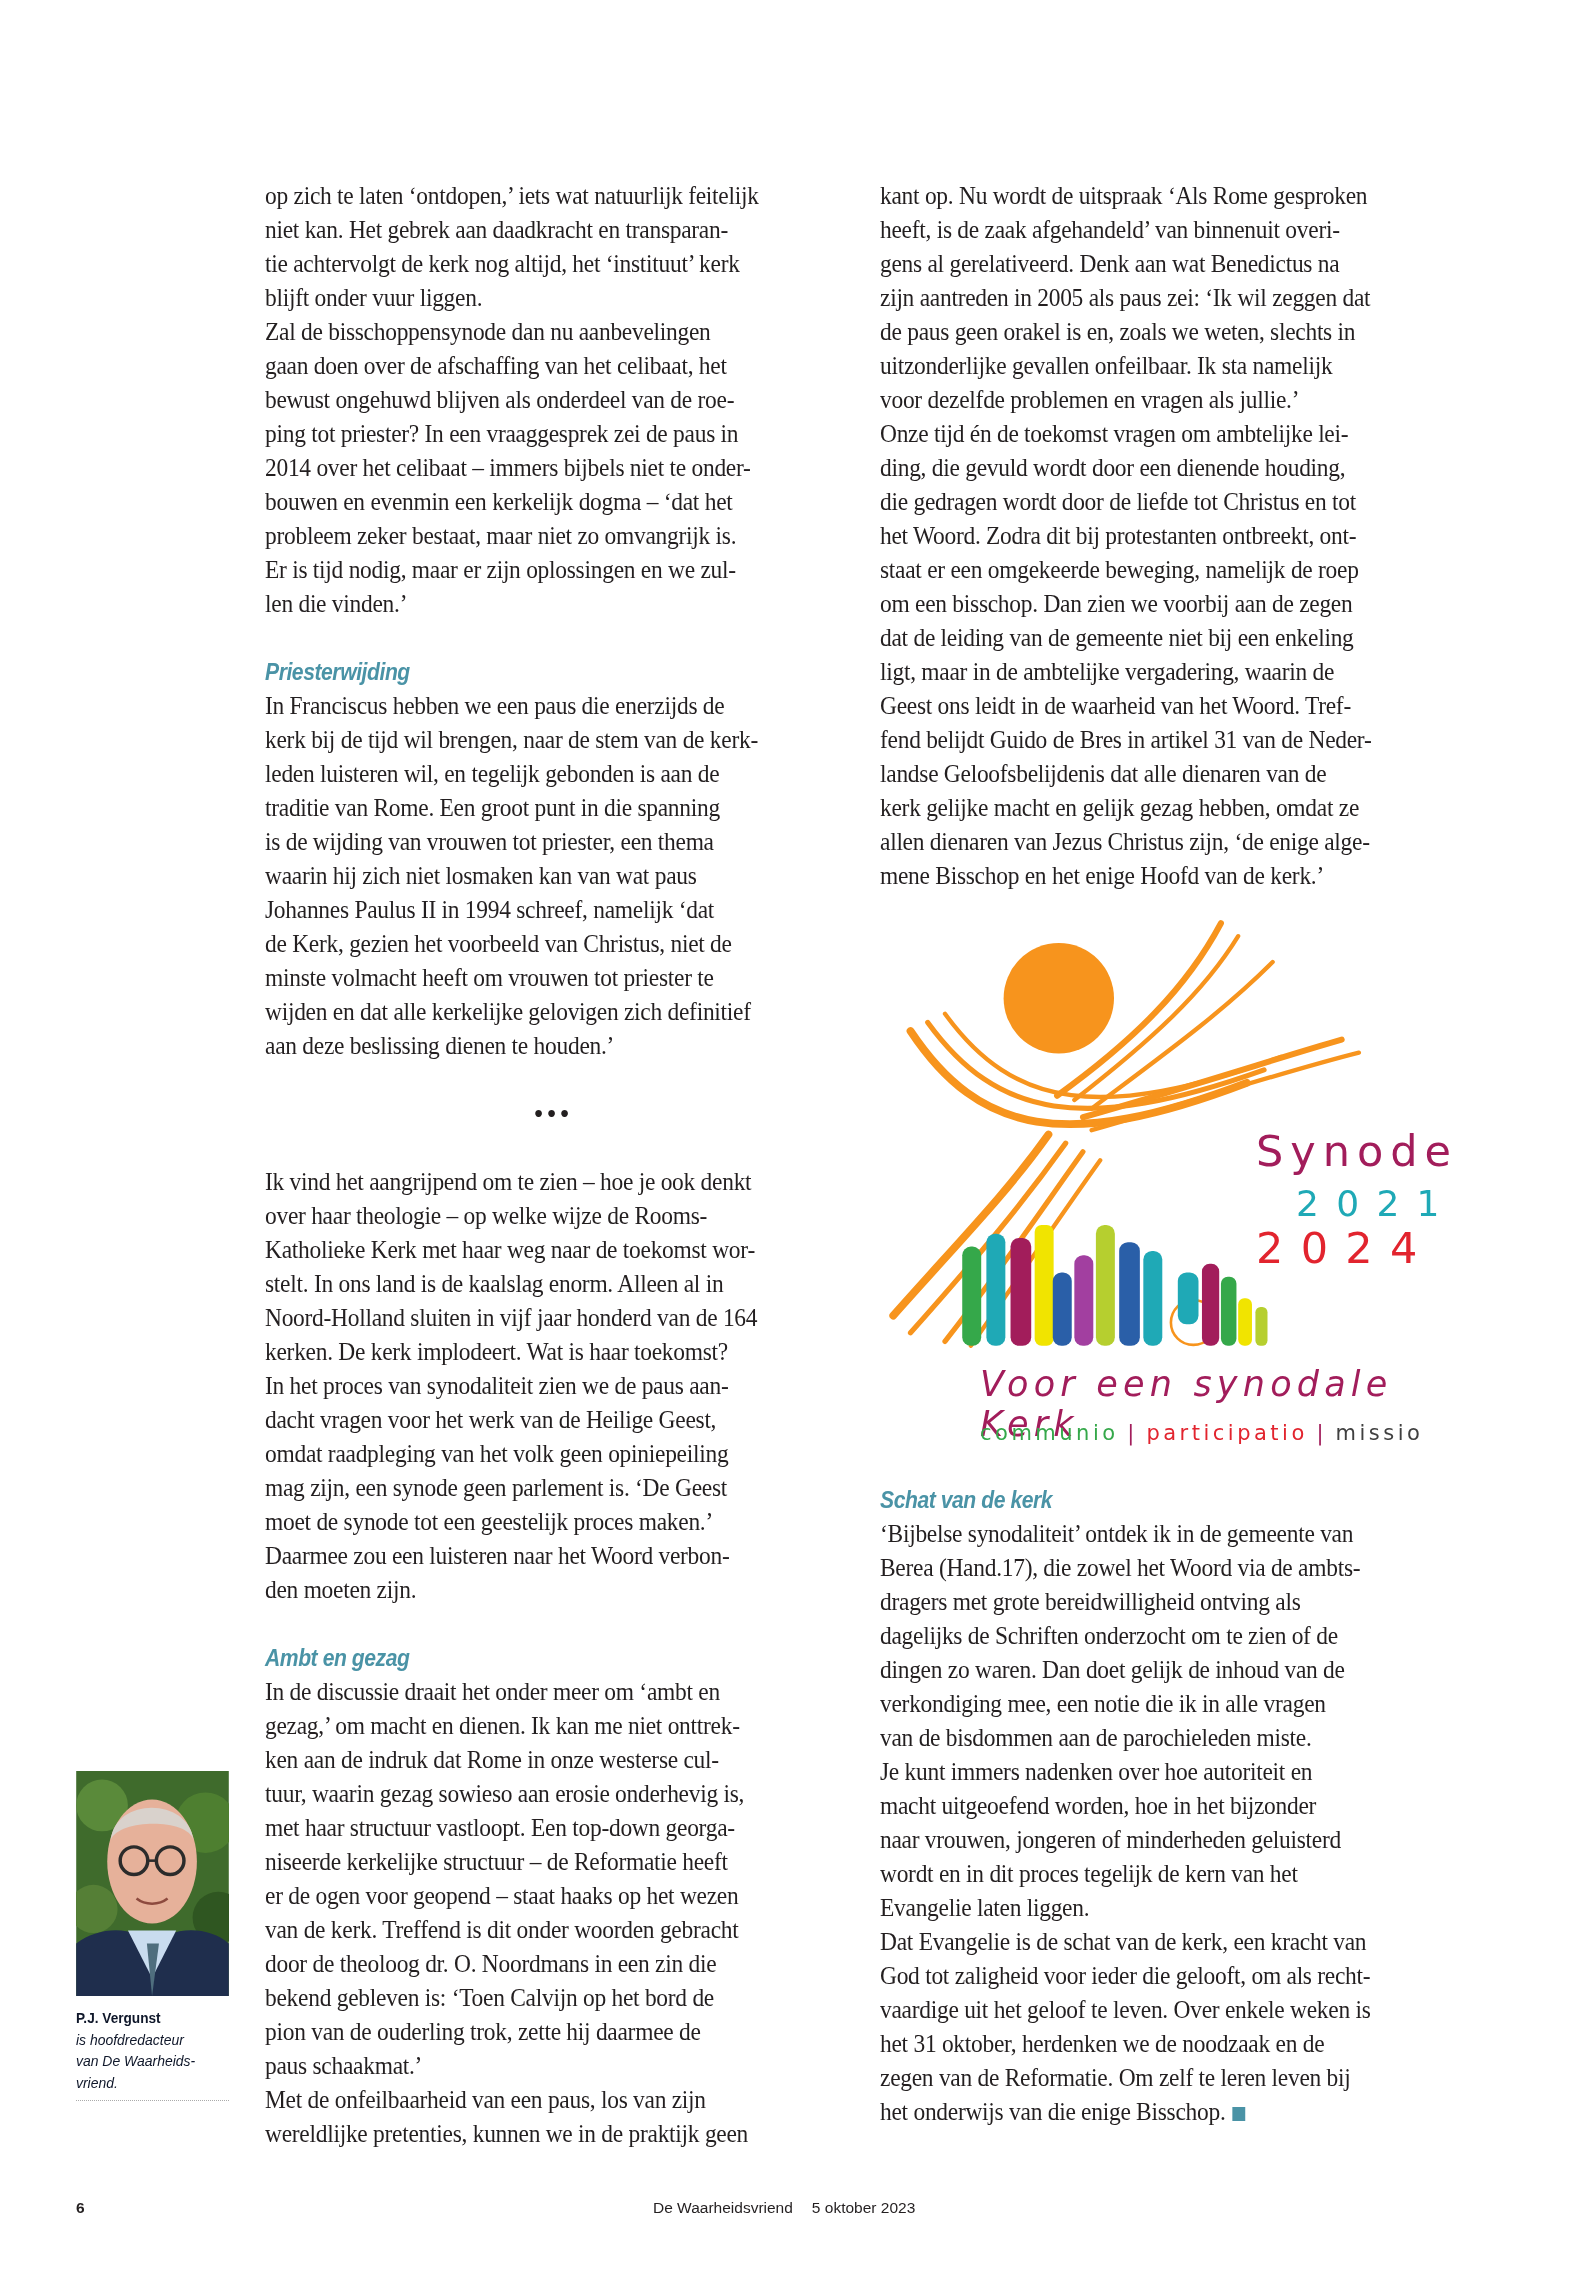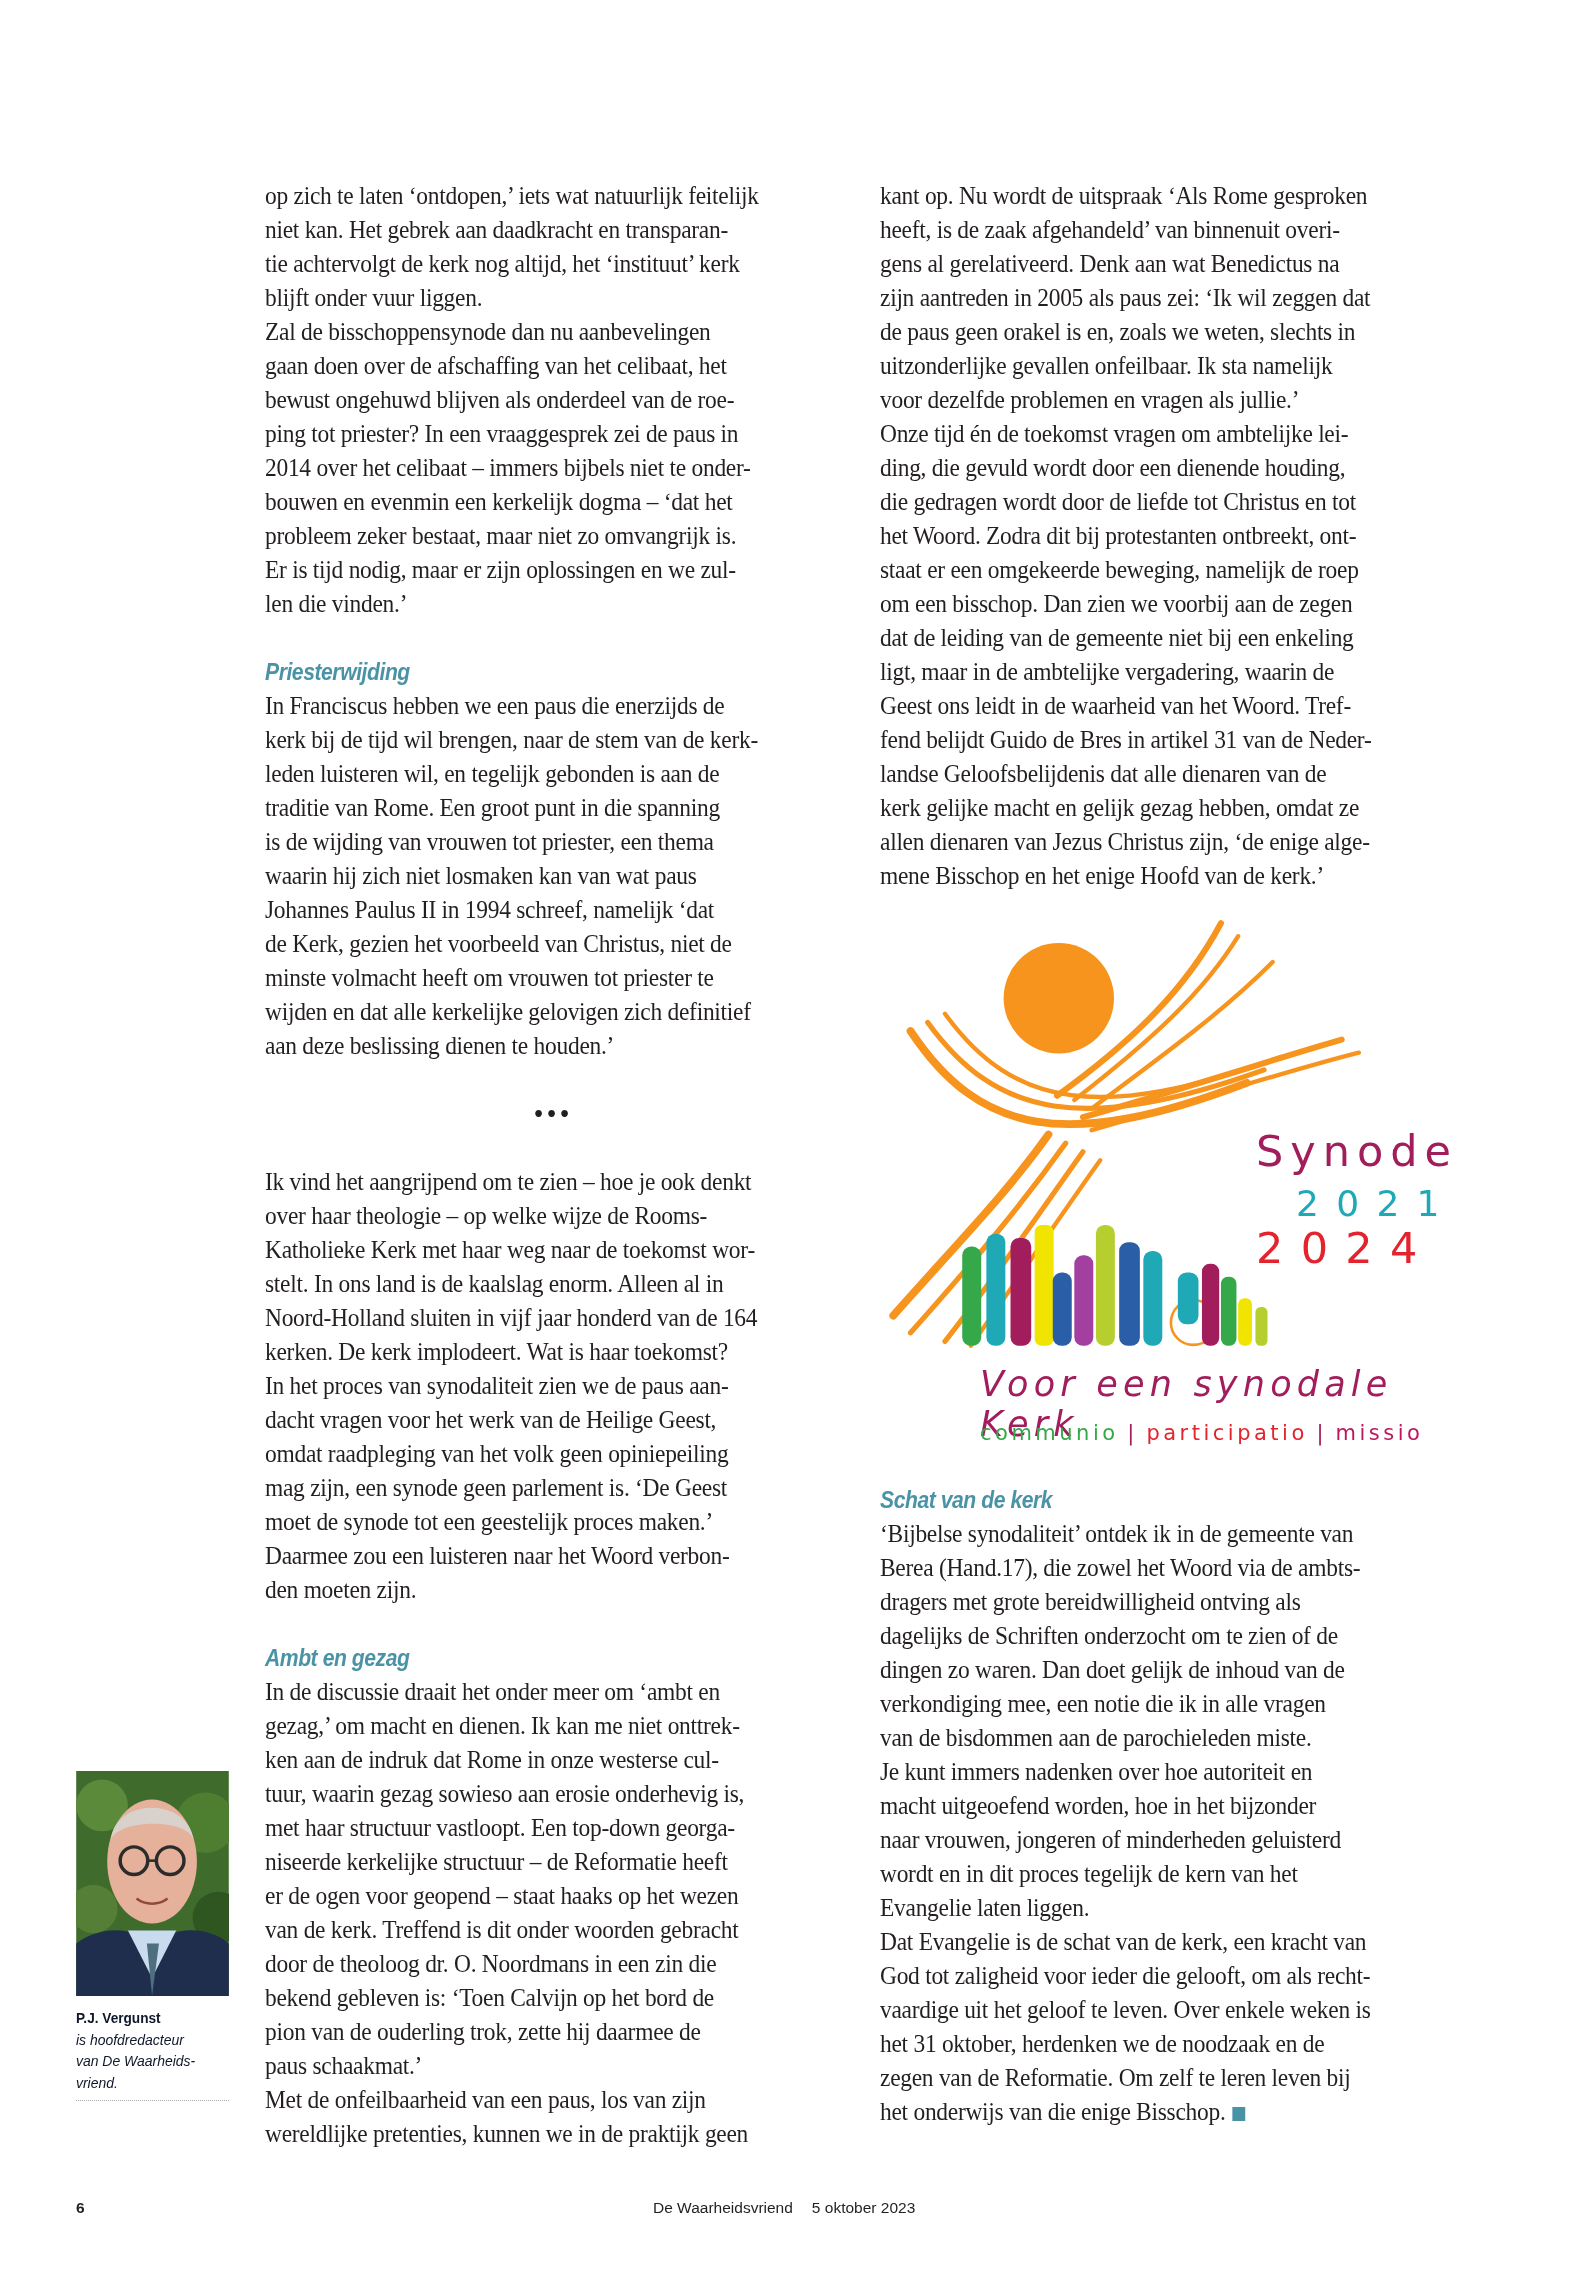--- a/index.html
+++ b/index.html
@@ -18,21 +18,21 @@
           font-family: "DejaVu Sans", sans-serif; font-weight: bold; }
   .endmark { display: inline-block; width: 14px; height: 14px; background: #4a93a6; margin-left: 7px; vertical-align: -0.9px; }
 
   .logo { position: absolute; left: 876px; top: 910px; width: 595px; height: 570px; }
   .logo-text { position: absolute; font-family: "DejaVu Sans", sans-serif; letter-spacing: 8.6px; }
   .logo-synode { left: 380px; top: 216px; font-size: 43px; color: #a21d5b; letter-spacing: 7px; }
   .logo-y1 { left: 380px; top: 273px; font-size: 36px; color: #1fa9b6; letter-spacing: 17.3px; margin-left: 40px; }
   .logo-y2 { left: 380px; top: 313px; font-size: 43px; color: #e2242e; letter-spacing: 17.3px; }
   .logo-tag { left: 104px; top: 454px; font-size: 35px; color: #a21d5b; letter-spacing: 5.2px; font-style: italic; }
   .logo-sub { left: 104px; top: 511px; font-size: 21px; letter-spacing: 3.5px; white-space: nowrap; }
-  .sub-c { color: #35a84a; } .sub-p { color: #e2242e; } .sub-m { color: #be185d; } .sub-sep { color: #a21d5b; margin: 0 8.6px; }
+  .sub-c { color: #35a84a; } .sub-p { color: #e2242e; } .sub-m { color: #404040; } .sub-sep { color: #a21d5b; margin: 0 8.6px; }
 
   .author-photo { position: absolute; left: 76px; top: 1771px; width: 153px; height: 225px; overflow: hidden; }
   .author { position: absolute; left: 76px; top: 2007px; width: 155px;
             font-family: "Liberation Sans", "DejaVu Sans", sans-serif; font-size: 15.5px; line-height: 21.6px; color: #0f172a; }
   .author-name { font-weight: bold; display: block; transform: scaleX(0.88); transform-origin: left; }
   .author-role { font-style: italic; display: block; transform: scaleX(0.9); transform-origin: left; }
   .author-rule { border-top: 1.7px dotted #aaa; margin-top: 7px; width: 153px; }
 
   .footer { position: absolute; top: 2199px; font-family: "Liberation Sans", "DejaVu Sans", sans-serif; font-size: 15.5px; color: #231f20; }
   .page-num { left: 76px; font-weight: bold; }

